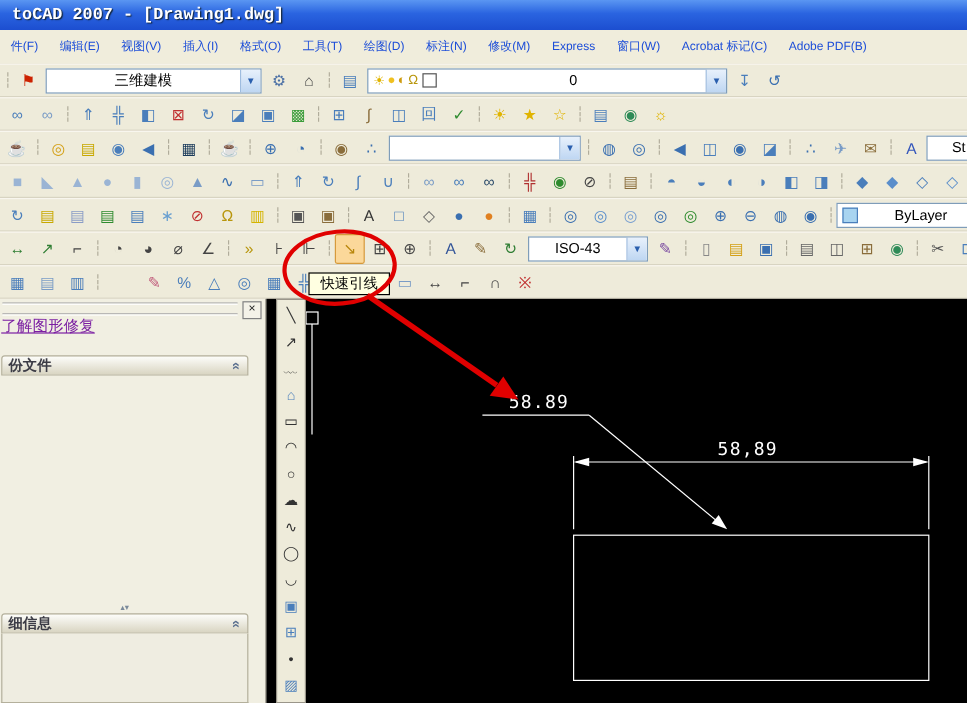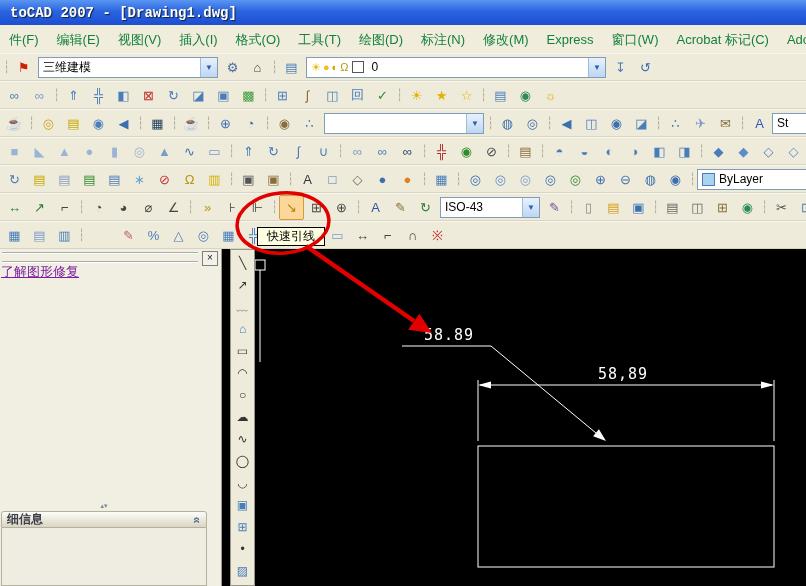--- a/index.html
+++ b/index.html
@@ -8,35 +8,35 @@
   
   .titlebar{position:absolute;left:0;top:0;width:806px;height:25px;
     background:linear-gradient(180deg,#5a96f2 0%,#2a64e0 45%,#1c4ed0 100%);
     display:flex;align-items:center;}
   .title{color:#fff;font-family:"Liberation Mono","DejaVu Sans Mono",monospace;
     font-weight:bold;font-size:14px;margin-left:10px;white-space:nowrap;text-shadow:1px 1px 1px #123;}
   
   .menubar{position:absolute;left:0;top:25px;width:806px;height:28px;background:#f0eddc;
     border-bottom:1px solid #d8d4c0;display:flex;align-items:center;overflow:hidden;}
   .menu-list{display:flex;white-space:nowrap;}
-  .menu-item{padding:0 9px;font-size:13px;color:#15803d;line-height:27px;cursor:default;text-align:right;}
+  .menu-item{padding:0 9px;font-size:10px;color:#1d4ed8;line-height:27px;cursor:default;text-align:right;}
   
   .tbrow{position:absolute;left:0;width:806px;height:28px;background:#eeebda;
     border-top:1px solid #f8f6ee;border-bottom:1px solid #d8d4c2;
     display:flex;align-items:center;padding-left:2px;box-sizing:border-box;overflow:hidden;}
   .r2{top:53px;}.r3{top:81px;}.r4{top:109px;}.r5{top:137px;}.r6{top:165px;}.r7{top:193px;}.r8{top:221px;}
   .tbseq{display:contents;}
   .tbtn{width:23px;height:23px;flex:0 0 auto;display:flex;align-items:center;justify-content:center;
     font-size:13px;border:1px solid transparent;border-radius:2px;cursor:default;}
   .tbsep{width:7px !important;flex-basis:7px !important;font-size:12px;color:#b0ac9a;}
   .pressed{border:1px solid #d69a3c;border-radius:2px;}
   .ml30{margin-left:30px;}
   
   .combo{display:flex;align-items:center;height:21px;background:#fff;border:1px solid #7f9db9;
-    font-size:12px;flex:0 0 auto;box-sizing:border-box;overflow:hidden;margin:0 2px;}
+    font-size:12px;flex:0 0 auto;box-sizing:border-box;overflow:hidden;margin:0 2px;text-align:center;}
   .combo .val{padding:0 4px;flex:1;white-space:nowrap;overflow:hidden;color:#000;}
   .cbtn{width:16px;align-self:stretch;background:linear-gradient(#e8f1fc,#bed6f2);
     border-left:1px solid #9ebcdf;color:#2a5fae;display:flex;align-items:center;justify-content:center;
     font-size:8px;flex:0 0 auto;}
   .lc-icons{display:flex;align-items:center;padding-left:3px;}
   .lc-ico{font-size:11px;margin:0 1px;}
   .lc-swatch{width:10px;height:10px;border:1px solid #555;background:#fff;margin:0 3px;}
   .bylayer{margin-left:auto;width:124px;margin-right:-8px;}
   .bl-swatch{width:11px;height:11px;border:1px solid #4a7ebb;background:#a8d4f0;margin-left:4px;flex:0 0 auto;}
   .stcombo{margin-left:auto;width:54px;margin-right:-16px;}
@@ -210,20 +210,24 @@
     <span class="tbtn" style="color: rgb(74, 126, 187);">▭</span><span class="tbtn" style="color: rgb(122, 156, 198);">▭</span><span class="tbtn" style="color: rgb(68, 68, 68);">↔</span><span class="tbtn" style="color: rgb(68, 68, 68);">⌐</span><span class="tbtn" style="color: rgb(68, 68, 68);">∩</span><span class="tbtn" style="color: rgb(192, 48, 48);">※</span></div>
   </div>
 
   <div class="client">
 
     <div class="panel">
       <div class="panel-grip"></div>
       <span class="panel-close">×</span>
       <a class="panel-link">了解图形修复</a>
 
+      <div class="sec-head sec1-head">
+        <span>份文件</span>
+        <span class="sec-chev">«</span>
+      </div>
 
       <div class="splitter">▴▾</div>
 
       <div class="sec-head sec2-head">
         <span>细信息</span>
         <span class="sec-chev">«</span>
       </div>
       <div class="sec2-body"></div>
     </div>
 

